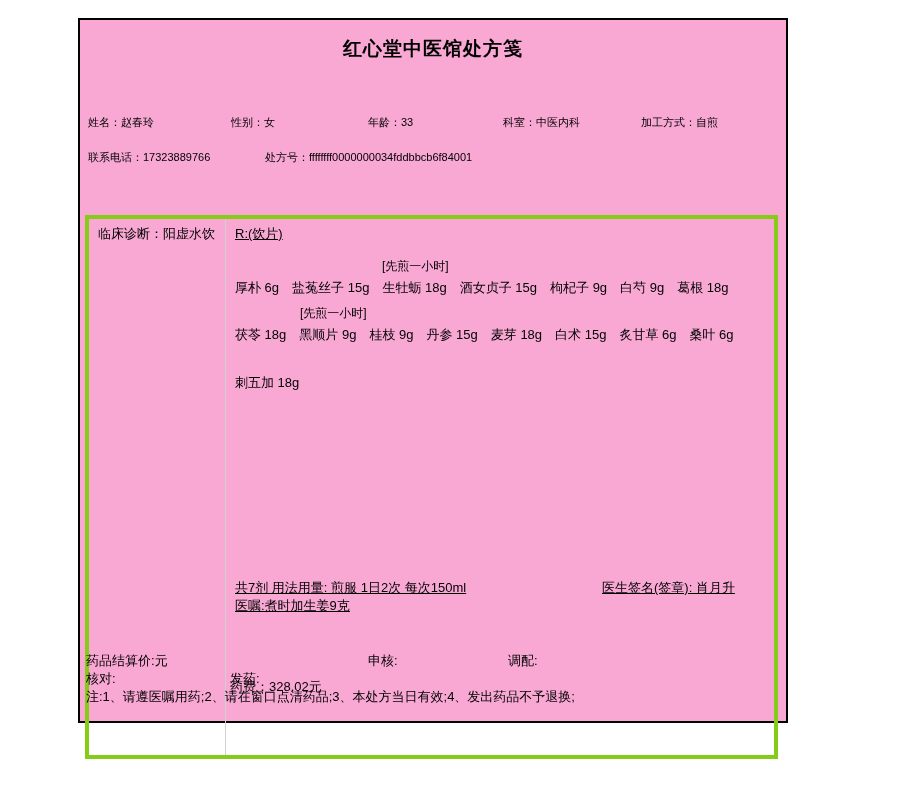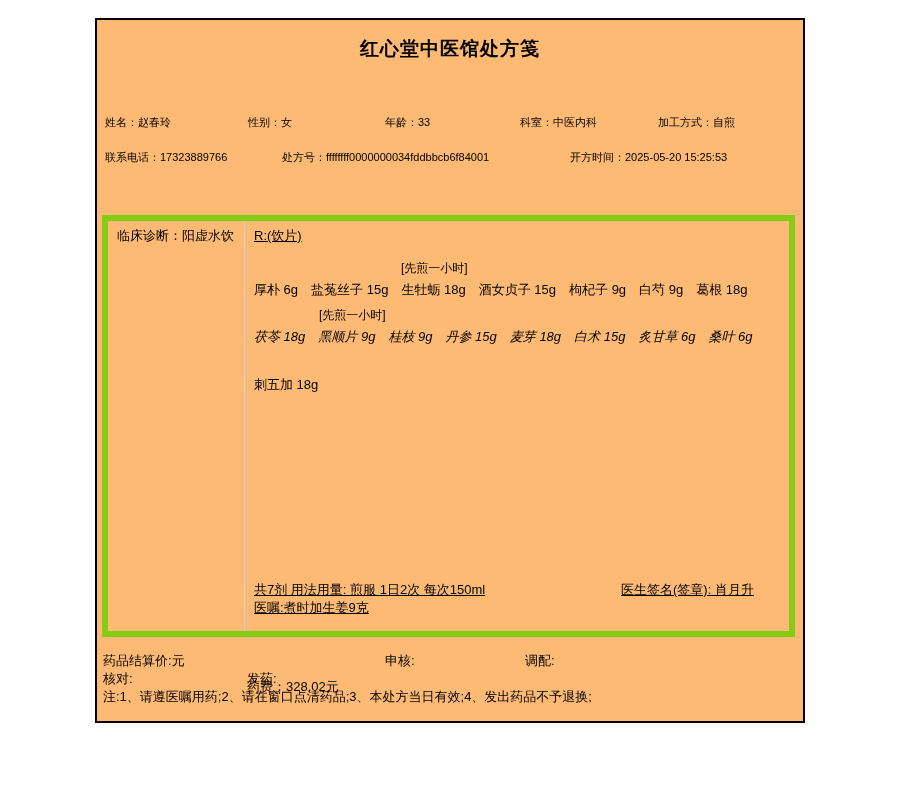--- a/index.html
+++ b/index.html
@@ -2,32 +2,32 @@
 <html><head>
 <meta charset="utf-8">
 <style>
   html, body { margin: 0; padding: 0; }
   body {
     width: 900px; height: 800px; background: #ffffff; position: relative;
     font-family: "Liberation Sans", "DejaVu Sans", sans-serif;
     color: #000000; overflow: hidden;
   }
   .sheet {
-    position: absolute; left: 95px; top: 18px; width: 710px; height: 705px;
-    border: 2px solid #000000; box-sizing: border-box; background: #fdba74;
+    position: absolute; left: 78px; top: 18px; width: 710px; height: 705px;
+    border: 2px solid #000000; box-sizing: border-box; background: #f9a8d4;
   }
   .title {
     position: absolute; top: 16px; left: 0; width: 100%;
     text-align: center; font-size: 19px; font-weight: bold;
     letter-spacing: 1px; white-space: nowrap;
   }
   .field { position: absolute; font-size: 11px; white-space: nowrap; }
   .rx-box {
-    position: absolute; left: 5px; top: 195px; width: 693px; height: 422px;
-    border: 6px solid #84cc16; box-sizing: border-box; display: flex;
+    position: absolute; left: 5px; top: 195px; width: 693px; height: 544px;
+    border: 4px solid #84cc16; box-sizing: border-box; display: flex;
   }
   .diag-cell {
     width: 137px; box-sizing: border-box; border-right: 1px solid #d0d0d0;
     padding: 6px 0 0 9px; font-size: 13px; white-space: nowrap; overflow: hidden;
   }
   .rx-cell { flex: 1; position: relative; }
   .rx-item { position: absolute; font-size: 13px; white-space: nowrap; text-decoration: underline; }
   .decoct-note { position: absolute; font-size: 12px; white-space: nowrap; }
   .herb-line { position: absolute; font-size: 13px; white-space: nowrap; }
   .herb-line span { margin-right: 13px; }
@@ -42,34 +42,33 @@
   <div class="title">红心堂中医馆处方笺</div>
 
   <div class="field" style="left:8px; top:95px;"><span>姓名：</span><span>赵春玲</span></div>
   <div class="field" style="left:151px; top:95px;"><span>性别：</span><span>女</span></div>
   <div class="field" style="left:288px; top:95px;"><span>年龄：</span><span>33</span></div>
   <div class="field" style="left:423px; top:95px;"><span>科室：</span><span>中医内科</span></div>
   <div class="field" style="left:561px; top:95px;"><span>加工方式：</span><span>自煎</span></div>
 
   <div class="field" style="left:8px; top:130px;"><span>联系电话：</span><span>17323889766</span></div>
   <div class="field" style="left:185px; top:130px;"><span>处方号：</span><span>ffffffff0000000034fddbbcb6f84001</span></div>
-  <div class="field" style="left:473px; top:130px;"><span>开方时间：</span><span>2025-05-20 15:25:53</span></div>
 
   <div class="rx-box">
     <div class="diag-cell"><span>临床诊断：</span><span>阳虚水饮</span></div>
     <div class="rx-cell">
       <div class="rx-item" style="left:9px; top:6px;">R:(饮片)</div>
 
       <div class="decoct-note" style="left:156px; top:39px;">[先煎一小时]</div>
       <div class="herb-line" style="left:9px; top:60px;">
         <span>厚朴 6g</span><span>盐菟丝子 15g</span><span>生牡蛎 18g</span><span>酒女贞子 15g</span><span>枸杞子 9g</span><span>白芍 9g</span><span>葛根 18g</span>
       </div>
 
       <div class="decoct-note" style="left:74px; top:86px;">[先煎一小时]</div>
-      <div class="herb-line" style="left:9px; top:107px;font-style:italic;">
+      <div class="herb-line" style="left:9px; top:107px;">
         <span>茯苓 18g</span><span>黑顺片 9g</span><span>桂枝 9g</span><span>丹参 15g</span><span>麦芽 18g</span><span>白术 15g</span><span>炙甘草 6g</span><span>桑叶 6g</span>
       </div>
 
       <div class="herb-line" style="left:9px; top:155px;">
         <span>刺五加 18g</span>
       </div>
 
       <div class="rx-item" style="left:9px; top:360px;">共7剂 用法用量: 煎服 1日2次 每次150ml</div>
       <div class="rx-item" style="left:376px; top:360px;">医生签名(签章): 肖月升</div>
       <div class="rx-item" style="left:9px; top:378px;">医嘱:煮时加生姜9克</div>

